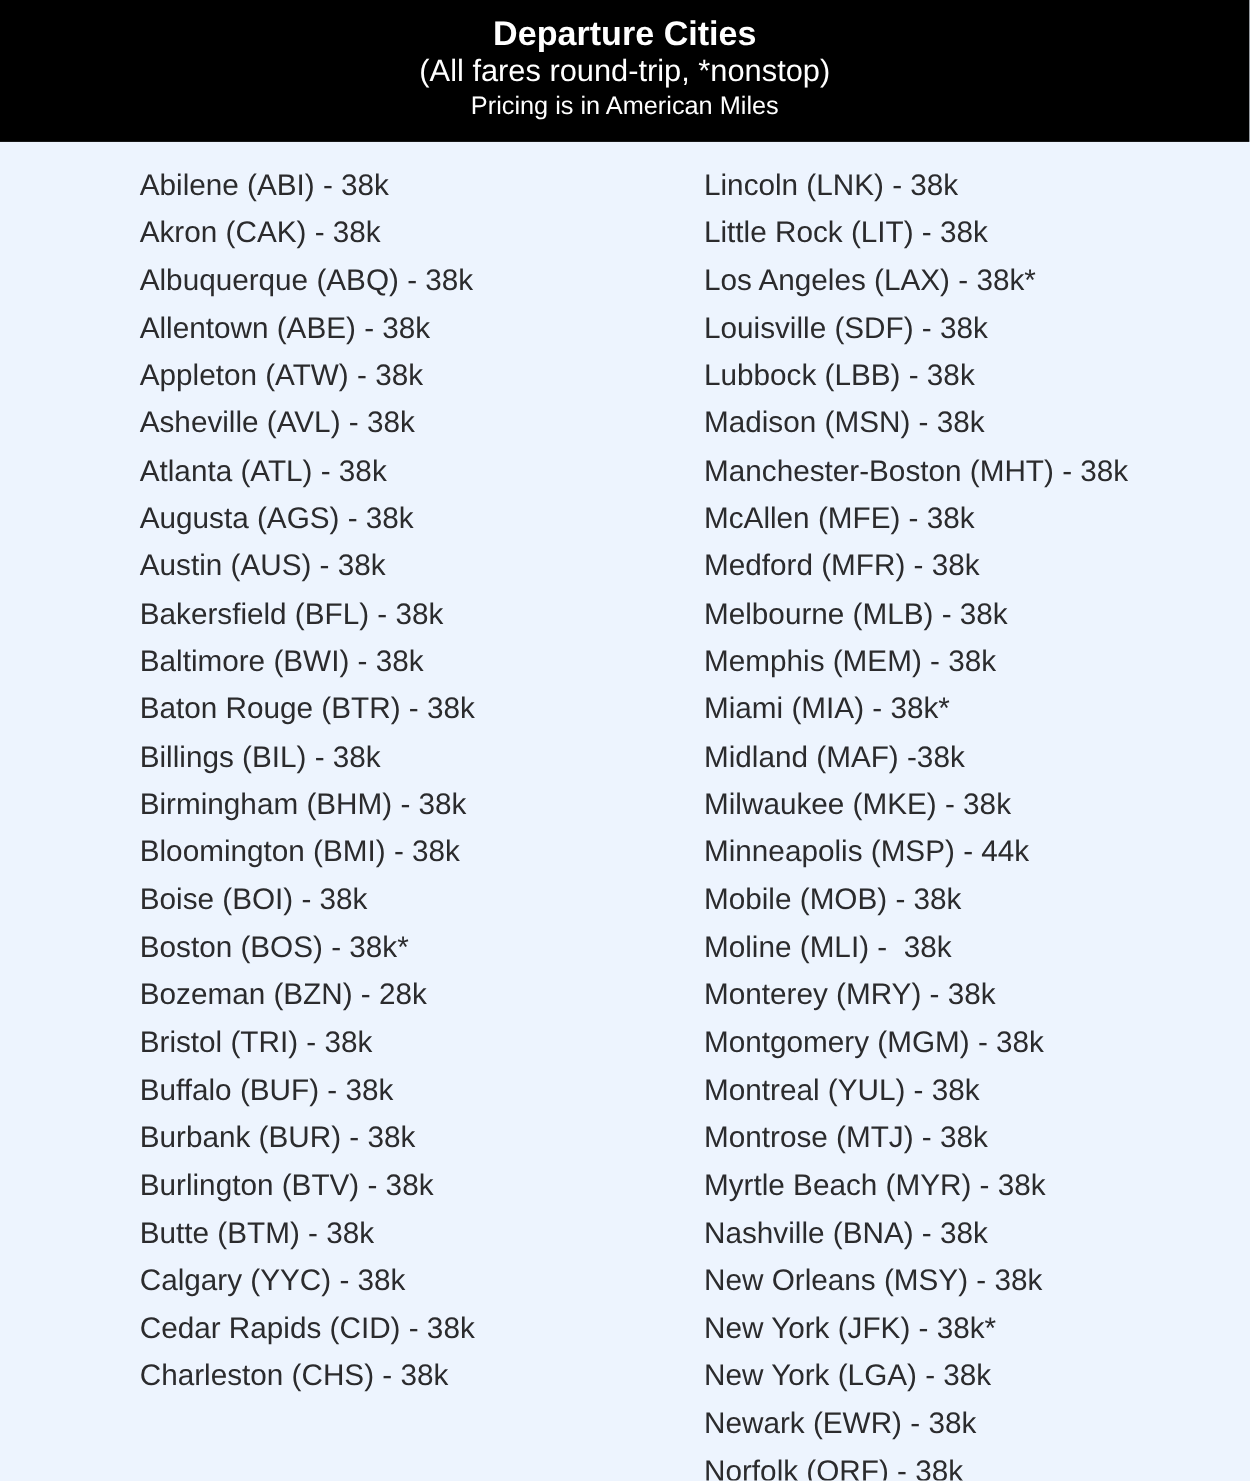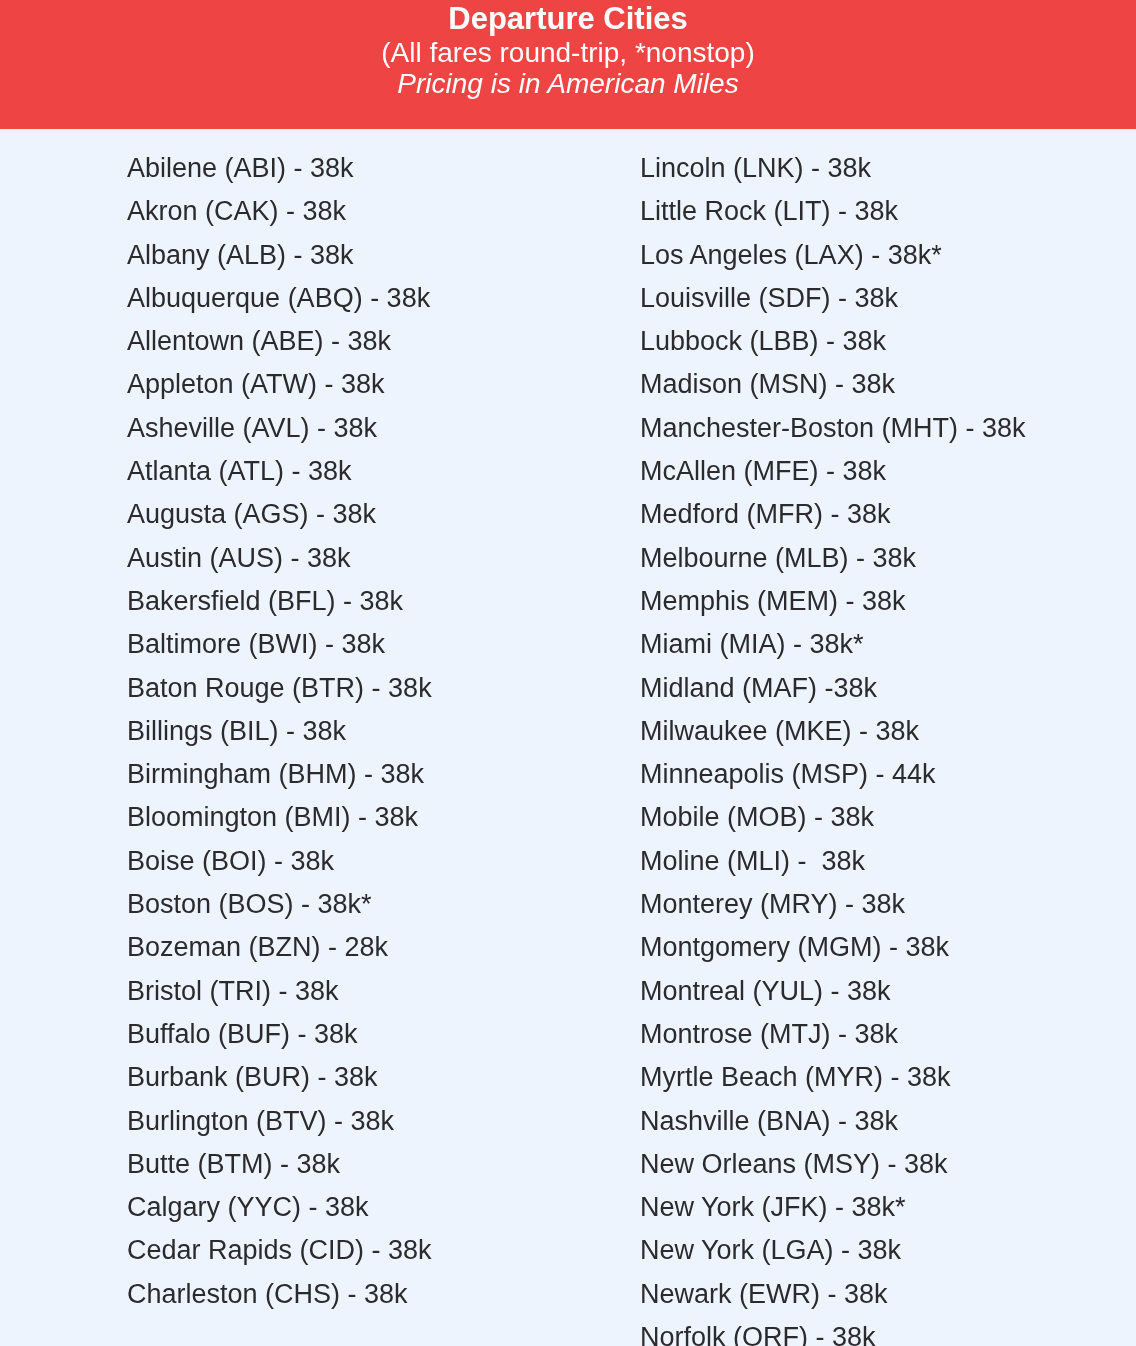--- a/index.html
+++ b/index.html
@@ -5,40 +5,39 @@
     html, body { margin: 0; padding: 0; }
     body {
       width: 1136px;
       height: 1346px;
       overflow: hidden;
       background: #EDF4FE;
       font-family: "Liberation Sans", sans-serif;
       color: #2b2b2d;
     }
     .header {
-      background: #ef4444;
+      background: #000000;
       height: 129px;
       text-align: center;
       color: #ffffff;
       box-sizing: border-box;
-      padding-top: 0;
+      padding-top: 12px;
     }
     .header .title {
       font-weight: bold;
       font-size: 31px;
       line-height: 38px;
     }
     .header .subtitle {
       font-size: 28px;
       line-height: 30px;
     }
     .header .note {
-      font-size: 28px;
+      font-size: 23px;
       line-height: 32px;
-      font-style: italic;
     }
     .columns {
       position: relative;
       height: 1212px;
     }
     .col {
       position: absolute;
       top: 147px;
       margin: 0;
       padding: 0;
@@ -59,21 +58,20 @@
 <div class="header">
   <div class="title">Departure Cities</div>
   <div class="subtitle">(All fares round-trip, *nonstop)</div>
   <div class="note">Pricing is in American Miles</div>
 </div>
 
 <div class="columns">
   <ul class="col left">
     <li>Abilene (ABI) - 38k</li>
     <li>Akron (CAK) - 38k</li>
-    <li>Albany (ALB) - 38k</li>
     <li>Albuquerque (ABQ) - 38k</li>
     <li>Allentown (ABE) - 38k</li>
     <li>Appleton (ATW) - 38k</li>
     <li>Asheville (AVL) - 38k</li>
     <li>Atlanta (ATL) - 38k</li>
     <li>Augusta (AGS) - 38k</li>
     <li>Austin (AUS) - 38k</li>
     <li>Bakersfield (BFL) - 38k</li>
     <li>Baltimore (BWI) - 38k</li>
     <li>Baton Rouge (BTR) - 38k</li>

